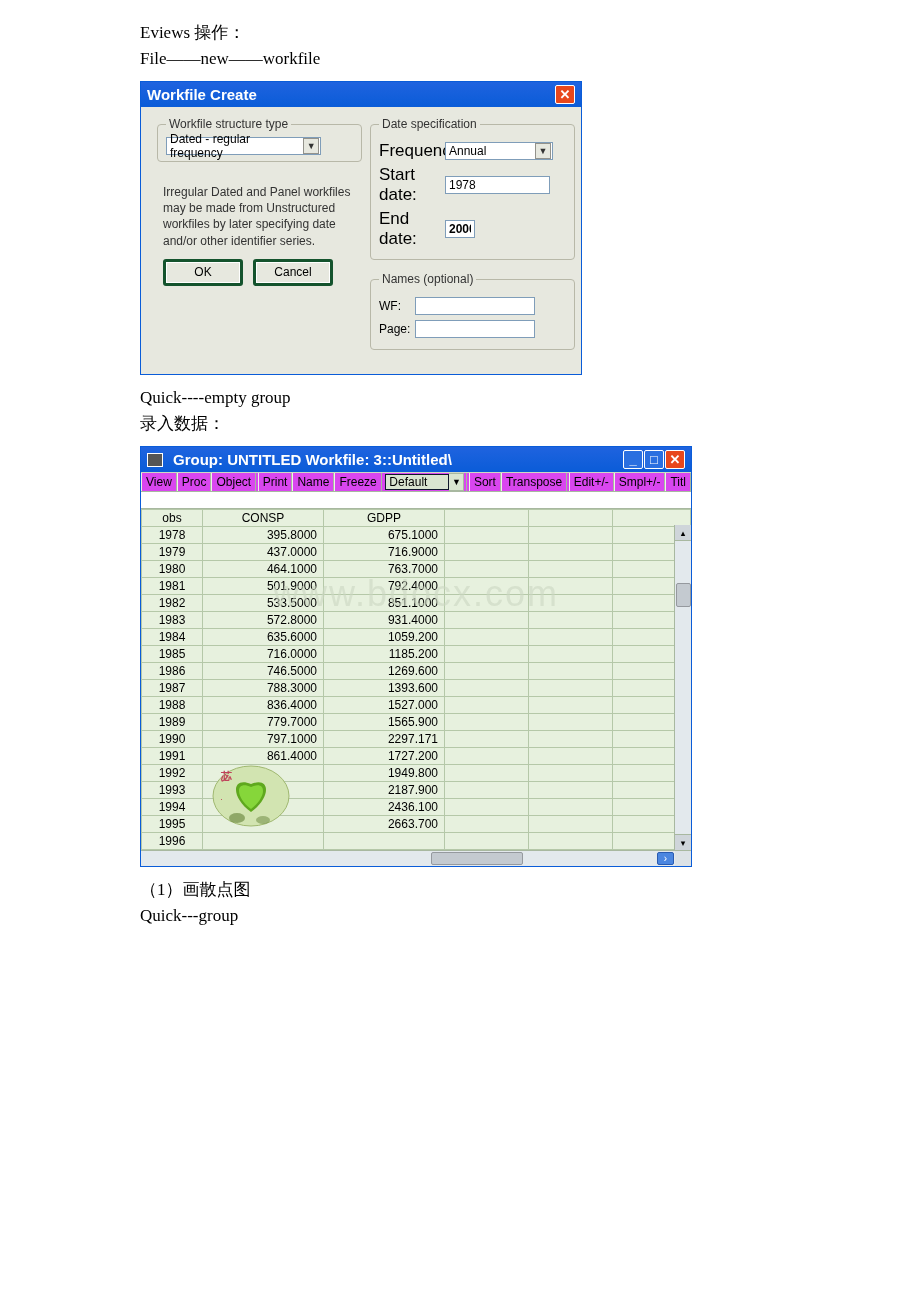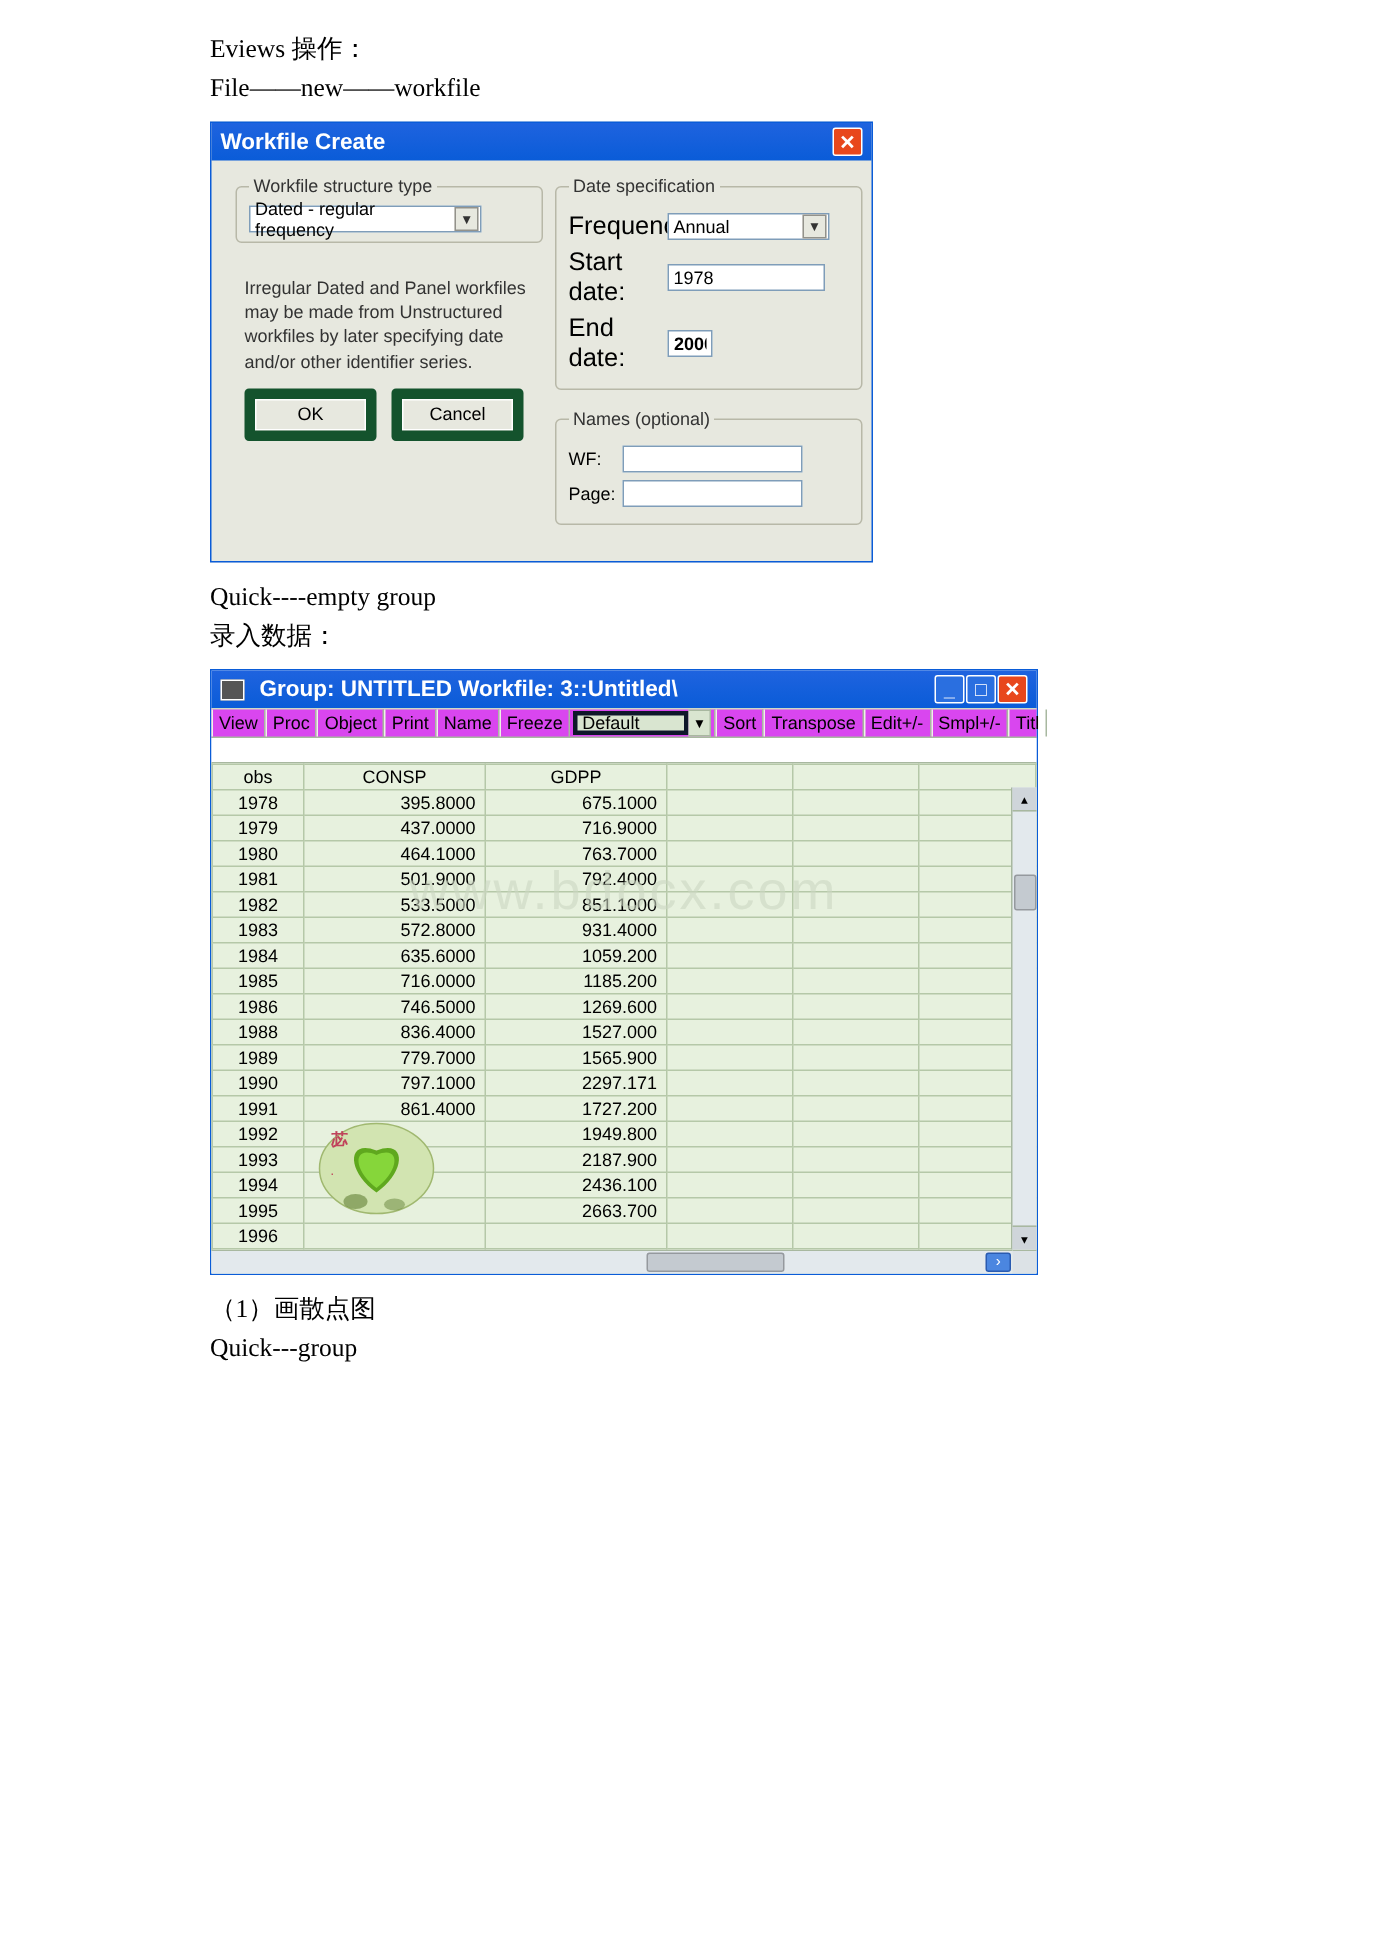--- a/index.html
+++ b/index.html
@@ -116,21 +116,21 @@
     .txt.wide { width: 120px; }
     .btn-row {
       display: flex;
       gap: 10px;
       padding: 4px 6px;
     }
     .btn {
       width: 74px;
       height: 21px;
       background: #e7e8df;
-      border: 7px solid #14532d;
+      border: 3px solid #14532d;
       border-radius: 3px;
       font-size: 12px;
       display: flex;
       align-items: center;
       justify-content: center;
       box-shadow: 0 0 0 1px white inset;
     }
     .names-row {
       display: flex;
       align-items: center;
@@ -202,22 +202,22 @@
       white-space: nowrap;
     }
     .tb-combo {
       display: flex;
       align-items: center;
       padding: 0 2px;
       border-right: 1px solid #a8b8a0;
     }
     .tb-combo .inner {
       background: #d9e5d0;
-      border: 3px solid #0f172a;
-      width: 77px;
+      border: 1px solid #0f172a;
+      width: 64px;
       height: 16px;
       display: flex;
       align-items: center;
       justify-content: flex-start;
       padding: 0 3px;
       font-size: 12px;
       box-sizing: border-box;
     }
     .tb-combo .caret {
       width: 14px;
@@ -535,20 +535,28 @@
           </tr>
           <tr>
             <td class="obscol">1986</td>
             <td class="valcol">746.5000</td>
             <td class="valcol">1269.600</td>
             <td></td>
             <td></td>
             <td></td>
           </tr>
           <tr>
+            <td class="obscol">1987</td>
+            <td class="valcol">788.3000</td>
+            <td class="valcol">1393.600</td>
+            <td></td>
+            <td></td>
+            <td></td>
+          </tr>
+          <tr>
             <td class="obscol">1988</td>
             <td class="valcol">836.4000</td>
             <td class="valcol">1527.000</td>
             <td></td>
             <td></td>
             <td></td>
           </tr>
           <tr>
             <td class="obscol">1989</td>
             <td class="valcol">779.7000</td>

